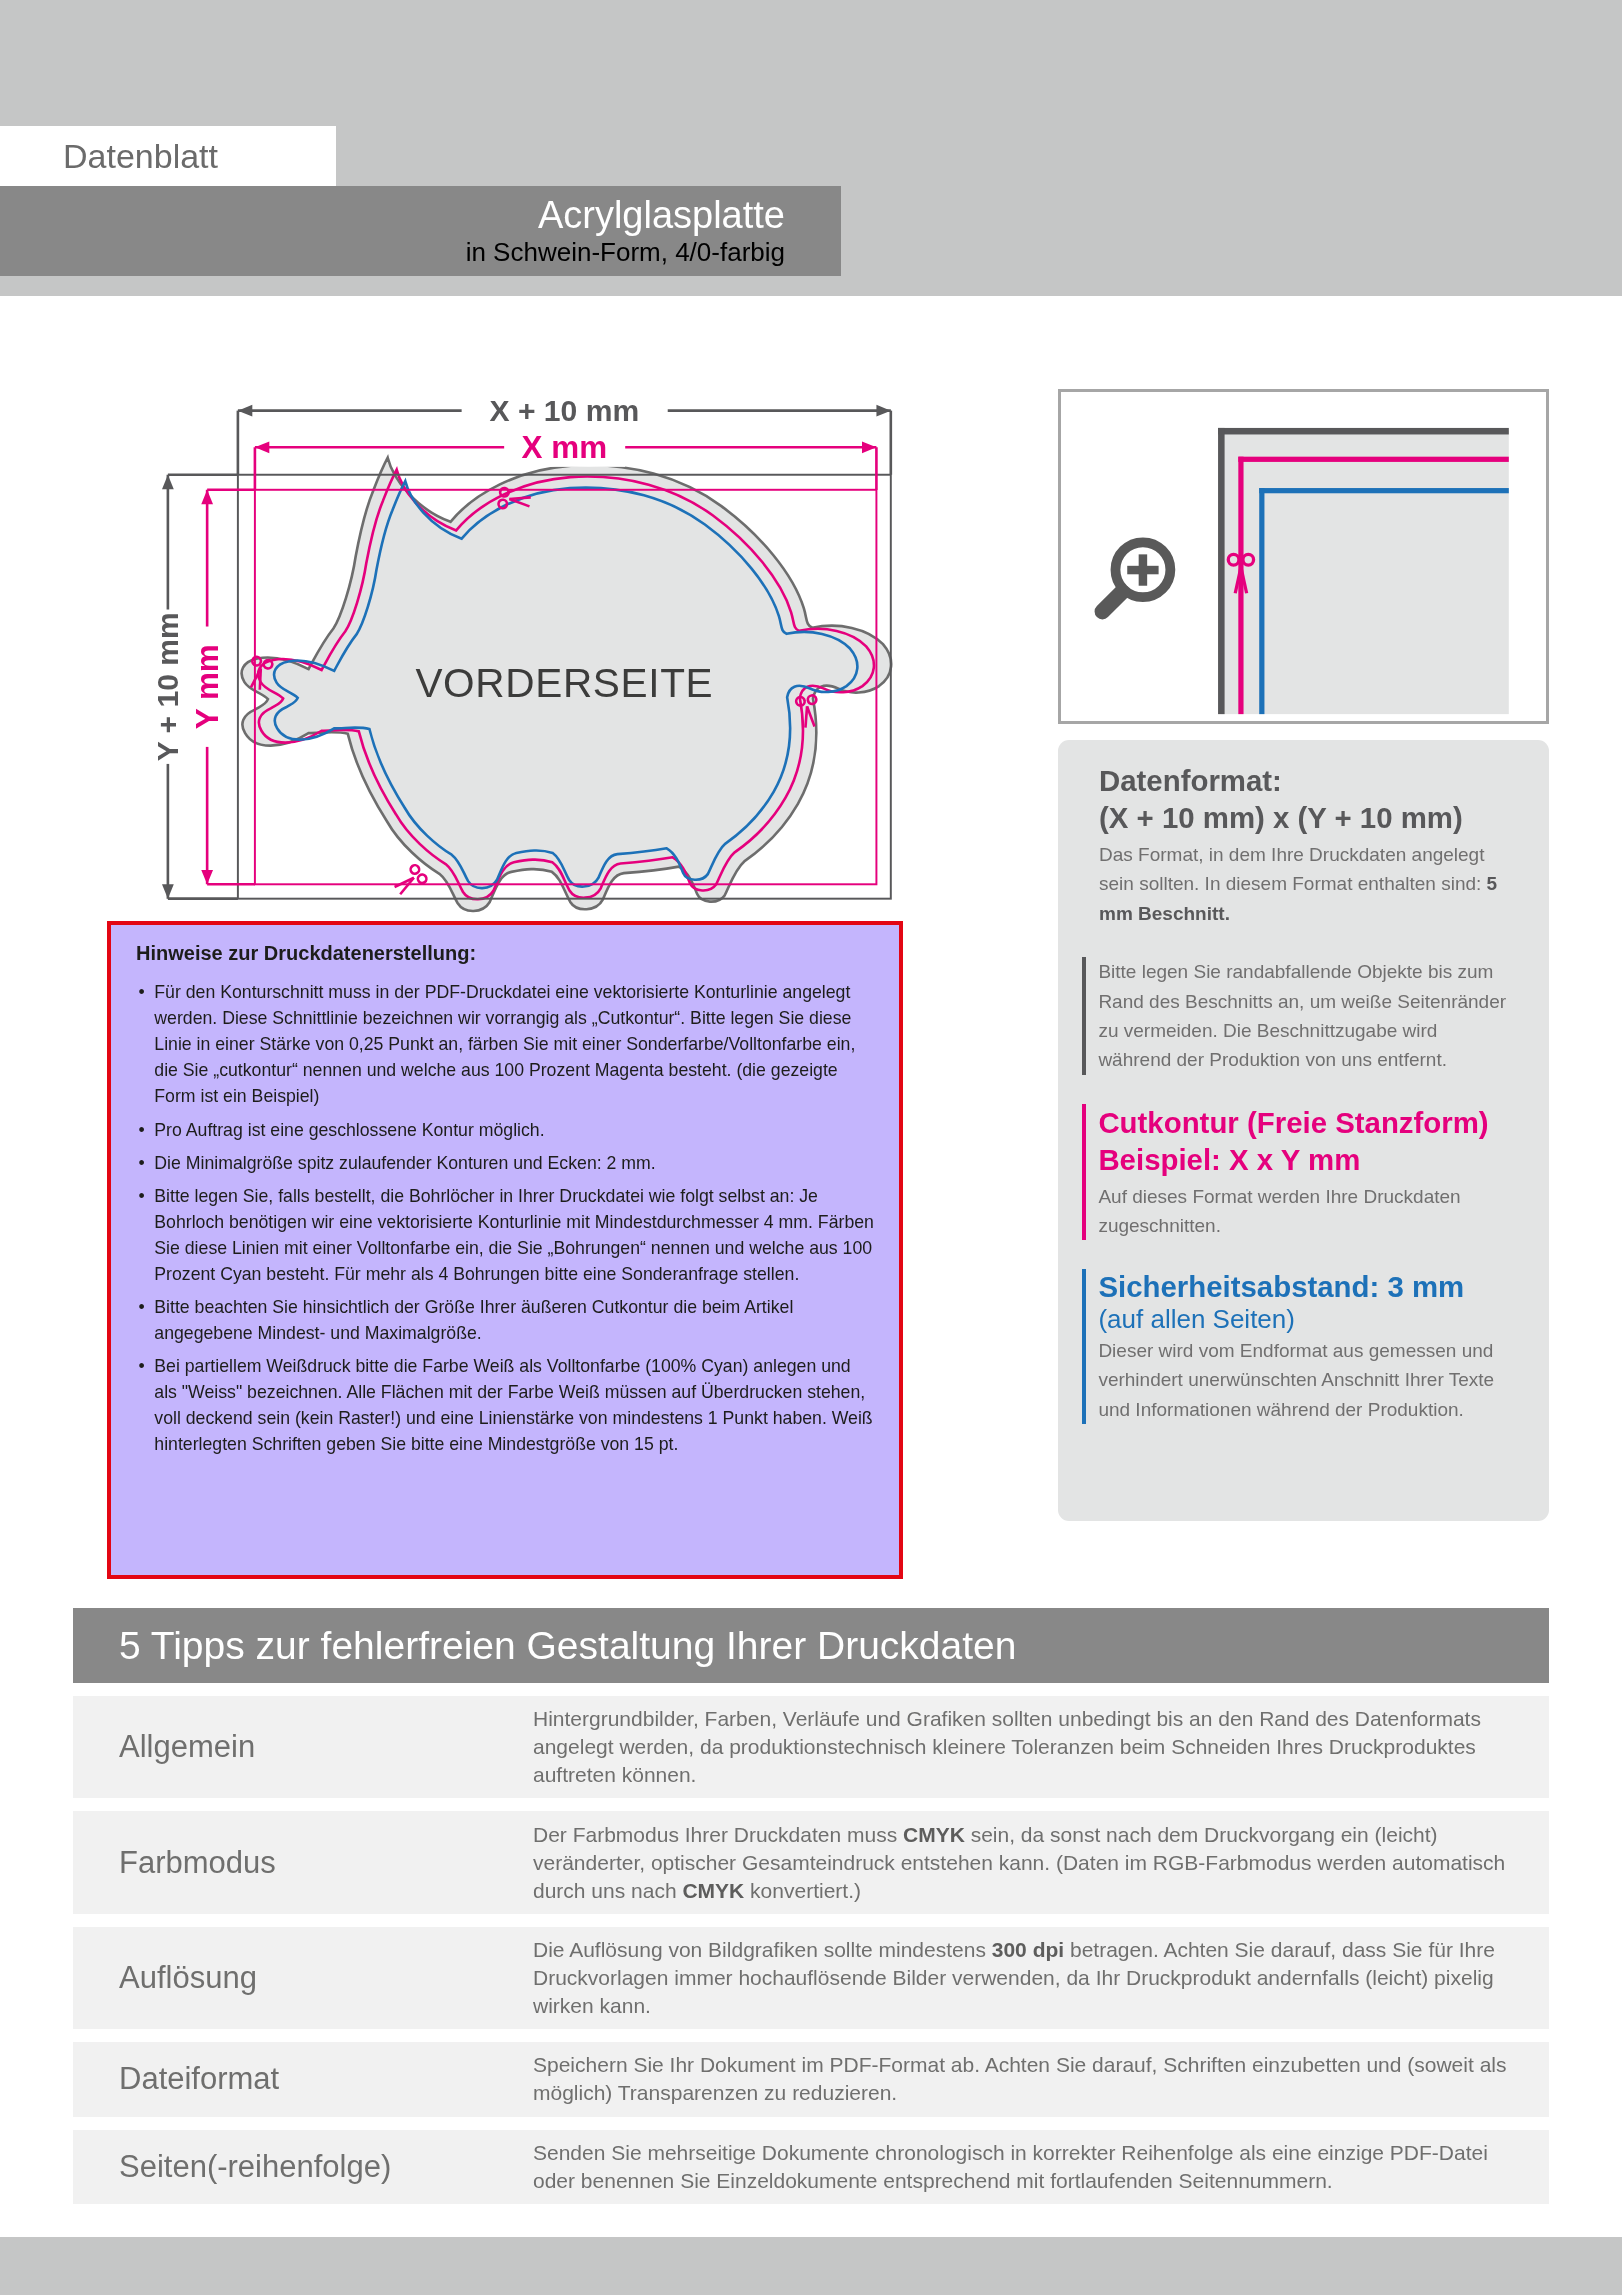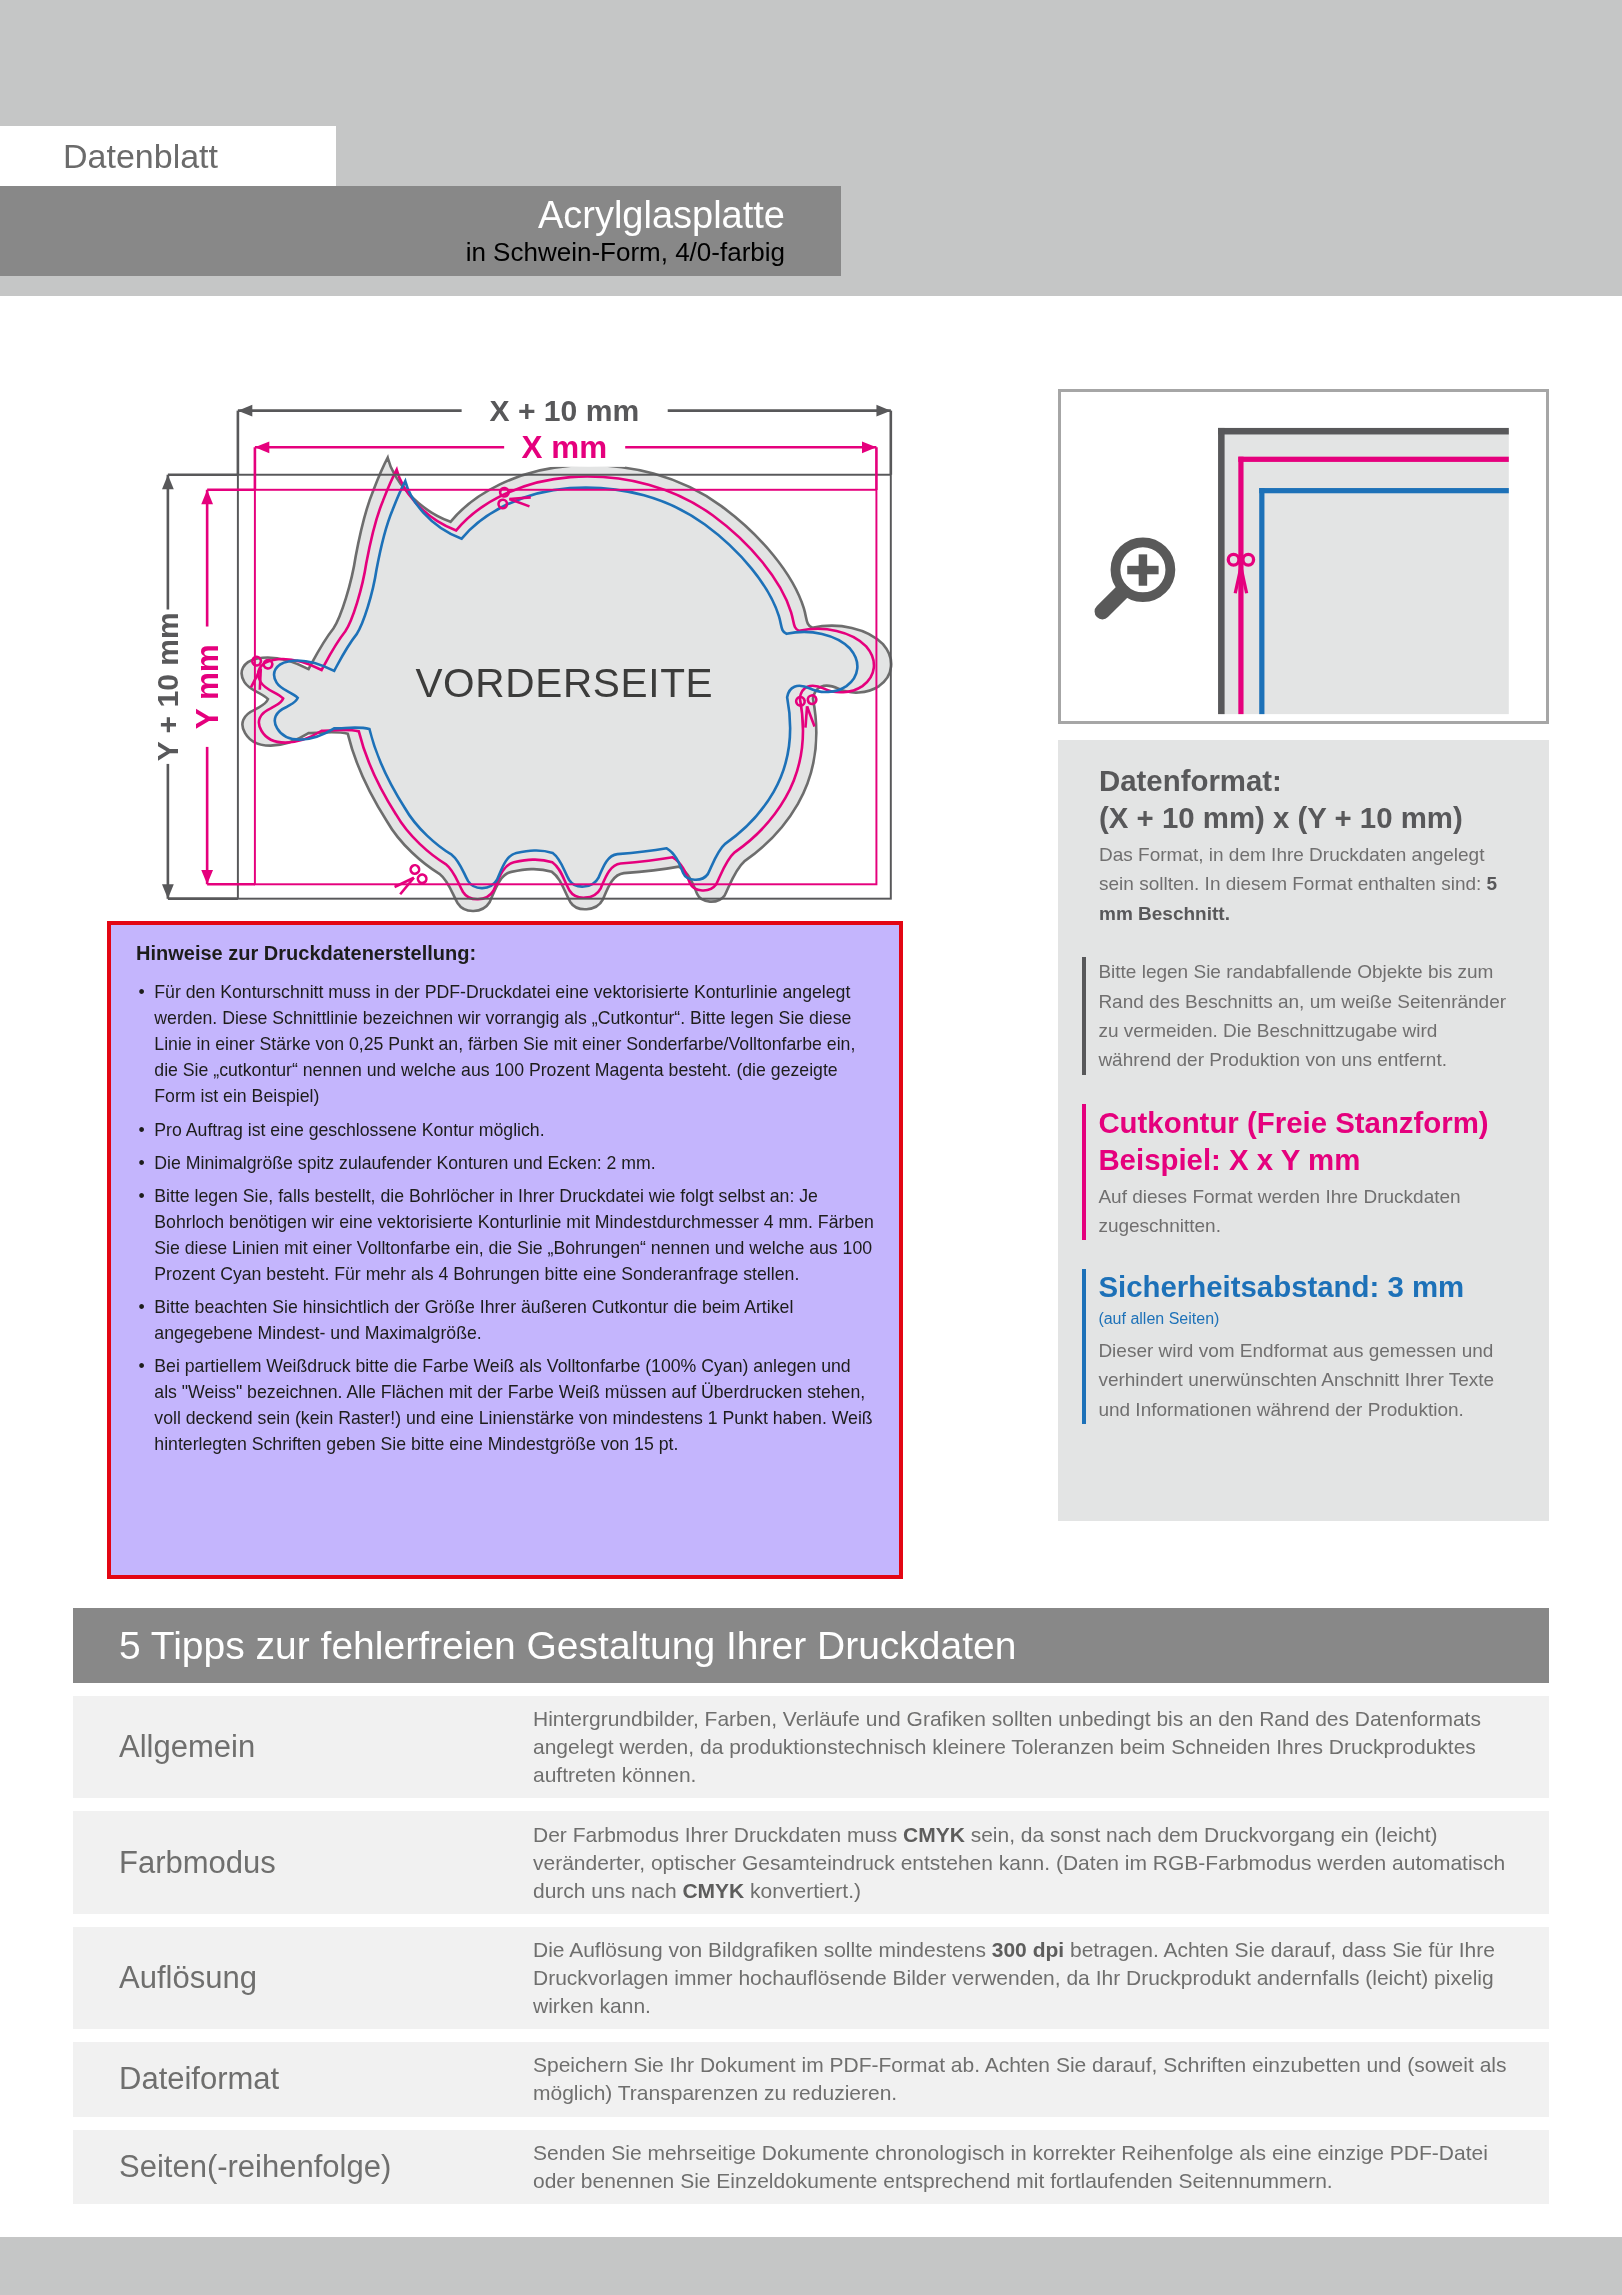--- a/index.html
+++ b/index.html
@@ -19,31 +19,31 @@
            border:4.6px solid #e30613;background:#c4b5fd;padding:17px 25px 13px 25px;}
   .red-box h3{margin:0 0 14.4px 0;font-size:20px;color:#1d1d1b;font-weight:bold;}
   .red-box ul{margin:0;padding:0;list-style:none;}
   .red-box li{position:relative;font-size:17.7px;line-height:26px;color:#1d1d1b;
               padding-left:18.3px;margin-bottom:7.2px;}
   .red-box li::before{content:"•";position:absolute;left:2.6px;top:0;font-size:17.7px;color:#1d1d1b;}
   
   .zoom-box{position:absolute;left:1058px;top:389px;width:491px;height:335px;box-sizing:border-box;
             background:#ffffff;border:3.3px solid #a6a6a6;}
   .info-box{position:absolute;left:1058px;top:740px;width:491px;height:781px;box-sizing:border-box;
-            background:#e3e4e4;padding:22px 36px 16px 24px;overflow:hidden;}
+            background:#e3e4e4;padding:22px 36px 16px 24px;overflow:hidden;border-radius:11px;}
   .info-box .plain{margin-left:17px;}
   .ib-h{font-size:29.4px;line-height:37px;font-weight:bold;color:#58585a;margin:0;}
   .ib-b{font-size:19px;line-height:29.4px;color:#706f6f;margin:3.9px 0 0 0;}
   .ib-b b{color:#58585a;}
   .block-bar{border-left:4.6px solid #58585a;padding-left:12.4px;margin-top:29px;}
   .block-bar.magenta{border-left-color:#e5007d;}
   .block-bar.blue{border-left-color:#1d71b8;}
   .mg-h{font-size:29.4px;line-height:37px;font-weight:bold;color:#e5007d;margin:0;}
   .bl-h{font-size:29.4px;line-height:35px;font-weight:bold;color:#1d71b8;margin:0;}
-  .bl-s{font-size:16px;line-height:30px;color:#1d71b8;margin:0;}
+  .bl-s{font-size:26px;line-height:30px;color:#1d71b8;margin:0;}
   
   .tips{position:absolute;left:73px;top:1608px;width:1476px;}
   .tips-head{height:75px;background:#888888;display:flex;align-items:center;}
   .tips-head span{color:#ffffff;font-size:39px;margin-left:46px;}
   .trow{background:#f1f1f1;margin-top:13px;display:flex;align-items:center;
         padding:9.2px 33px 9.2px 46px;box-sizing:border-box;}
   .trow:first-of-type{margin-top:19.6px;}
   .tlabel{width:414px;flex:0 0 414px;font-size:31px;color:#6f6f6e;}
   .ttext{flex:1;font-size:21px;line-height:28px;color:#6f6f6e;}
   .ttext b{color:#5d5d5c;}

